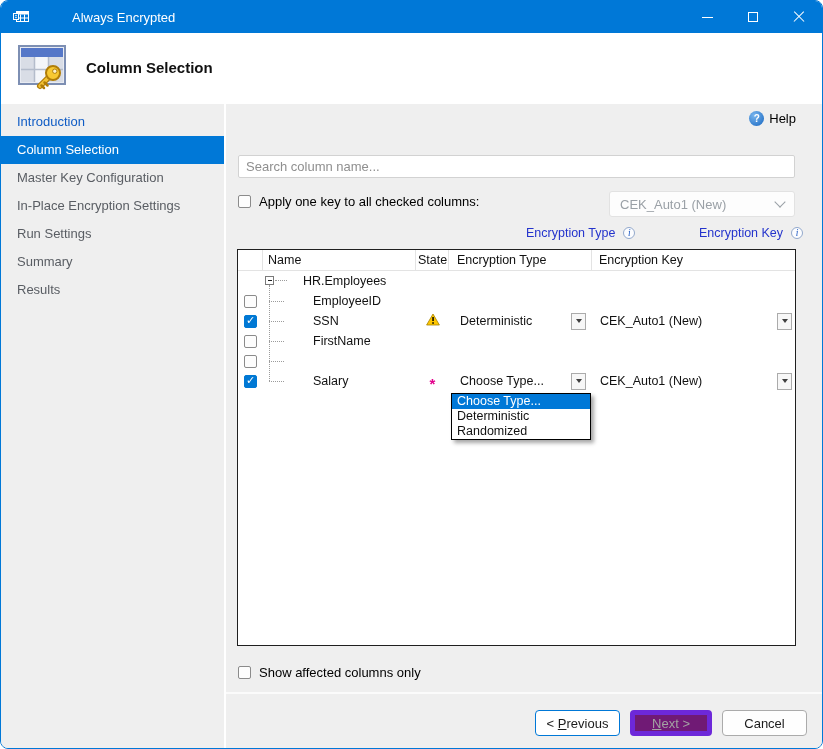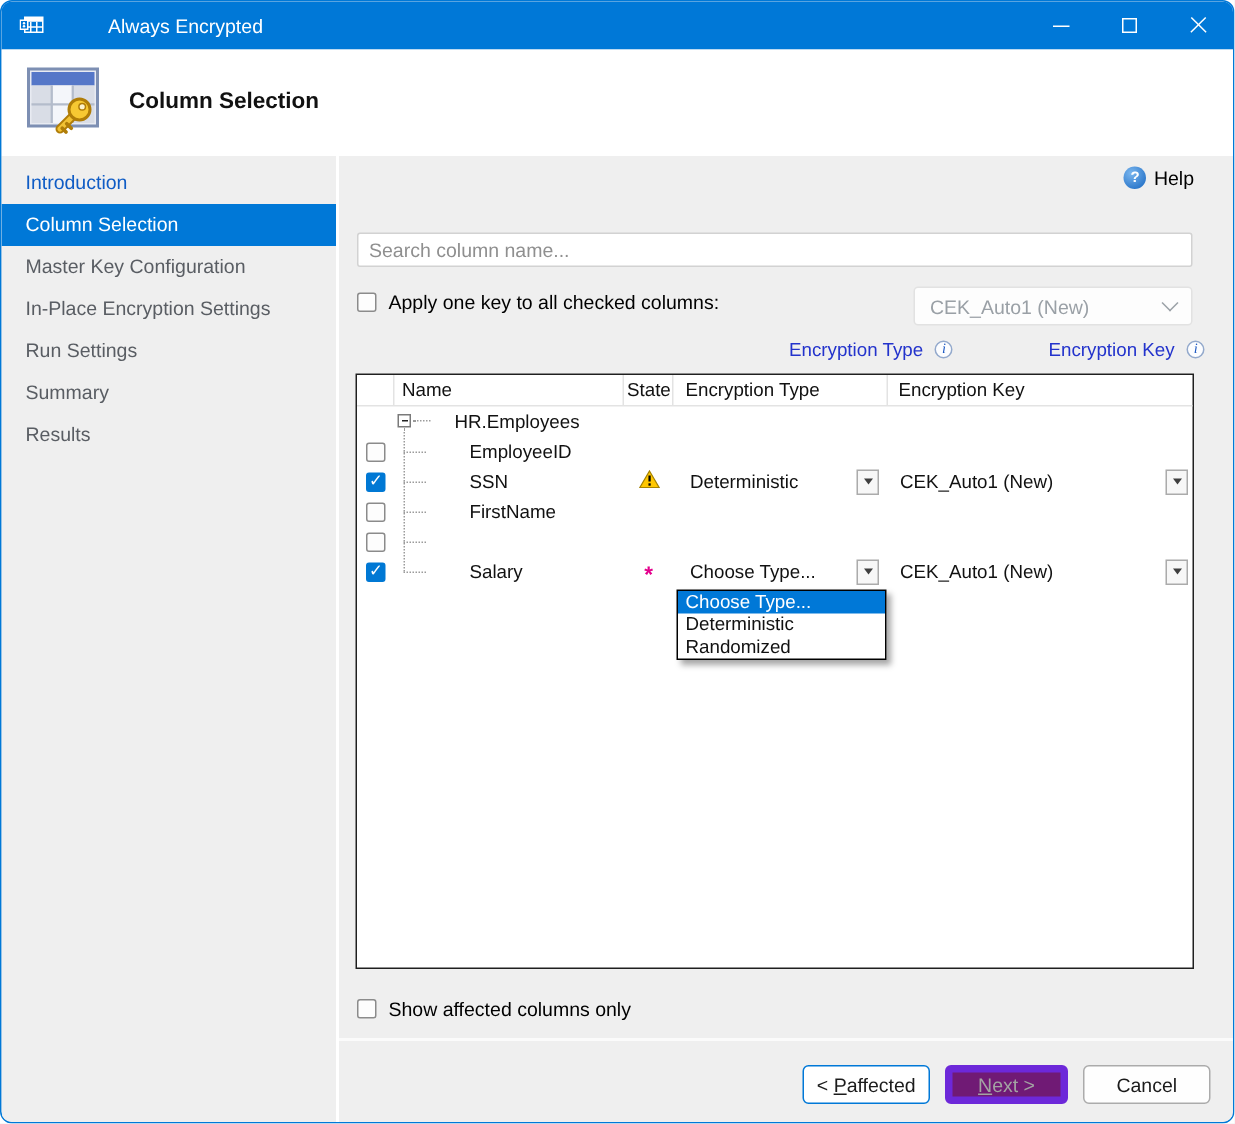--- a/index.html
+++ b/index.html
@@ -346,21 +346,21 @@
         <div class="type-opt">Randomized</div>
       </div>
 
       <div class="show-affected">
         <span class="cb"></span>
         <span class="label-black">Show affected columns only</span>
       </div>
 
       <div class="footer-sep"></div>
 
-      <button class="btn btn-previous"><span>&lt; </span><span class="u">P</span><span>affected</span></button>
+      <button class="btn btn-previous"><span>&lt; </span><span class="u">P</span><span>revious</span></button>
 
       <button class="btn btn-next"><span class="u">N</span><span>ext &gt;</span></button>
 
       <button class="btn btn-cancel"><span>Cancel</span></button>
 
     </div>
   </div>
 </div>
 
 </body></html>

